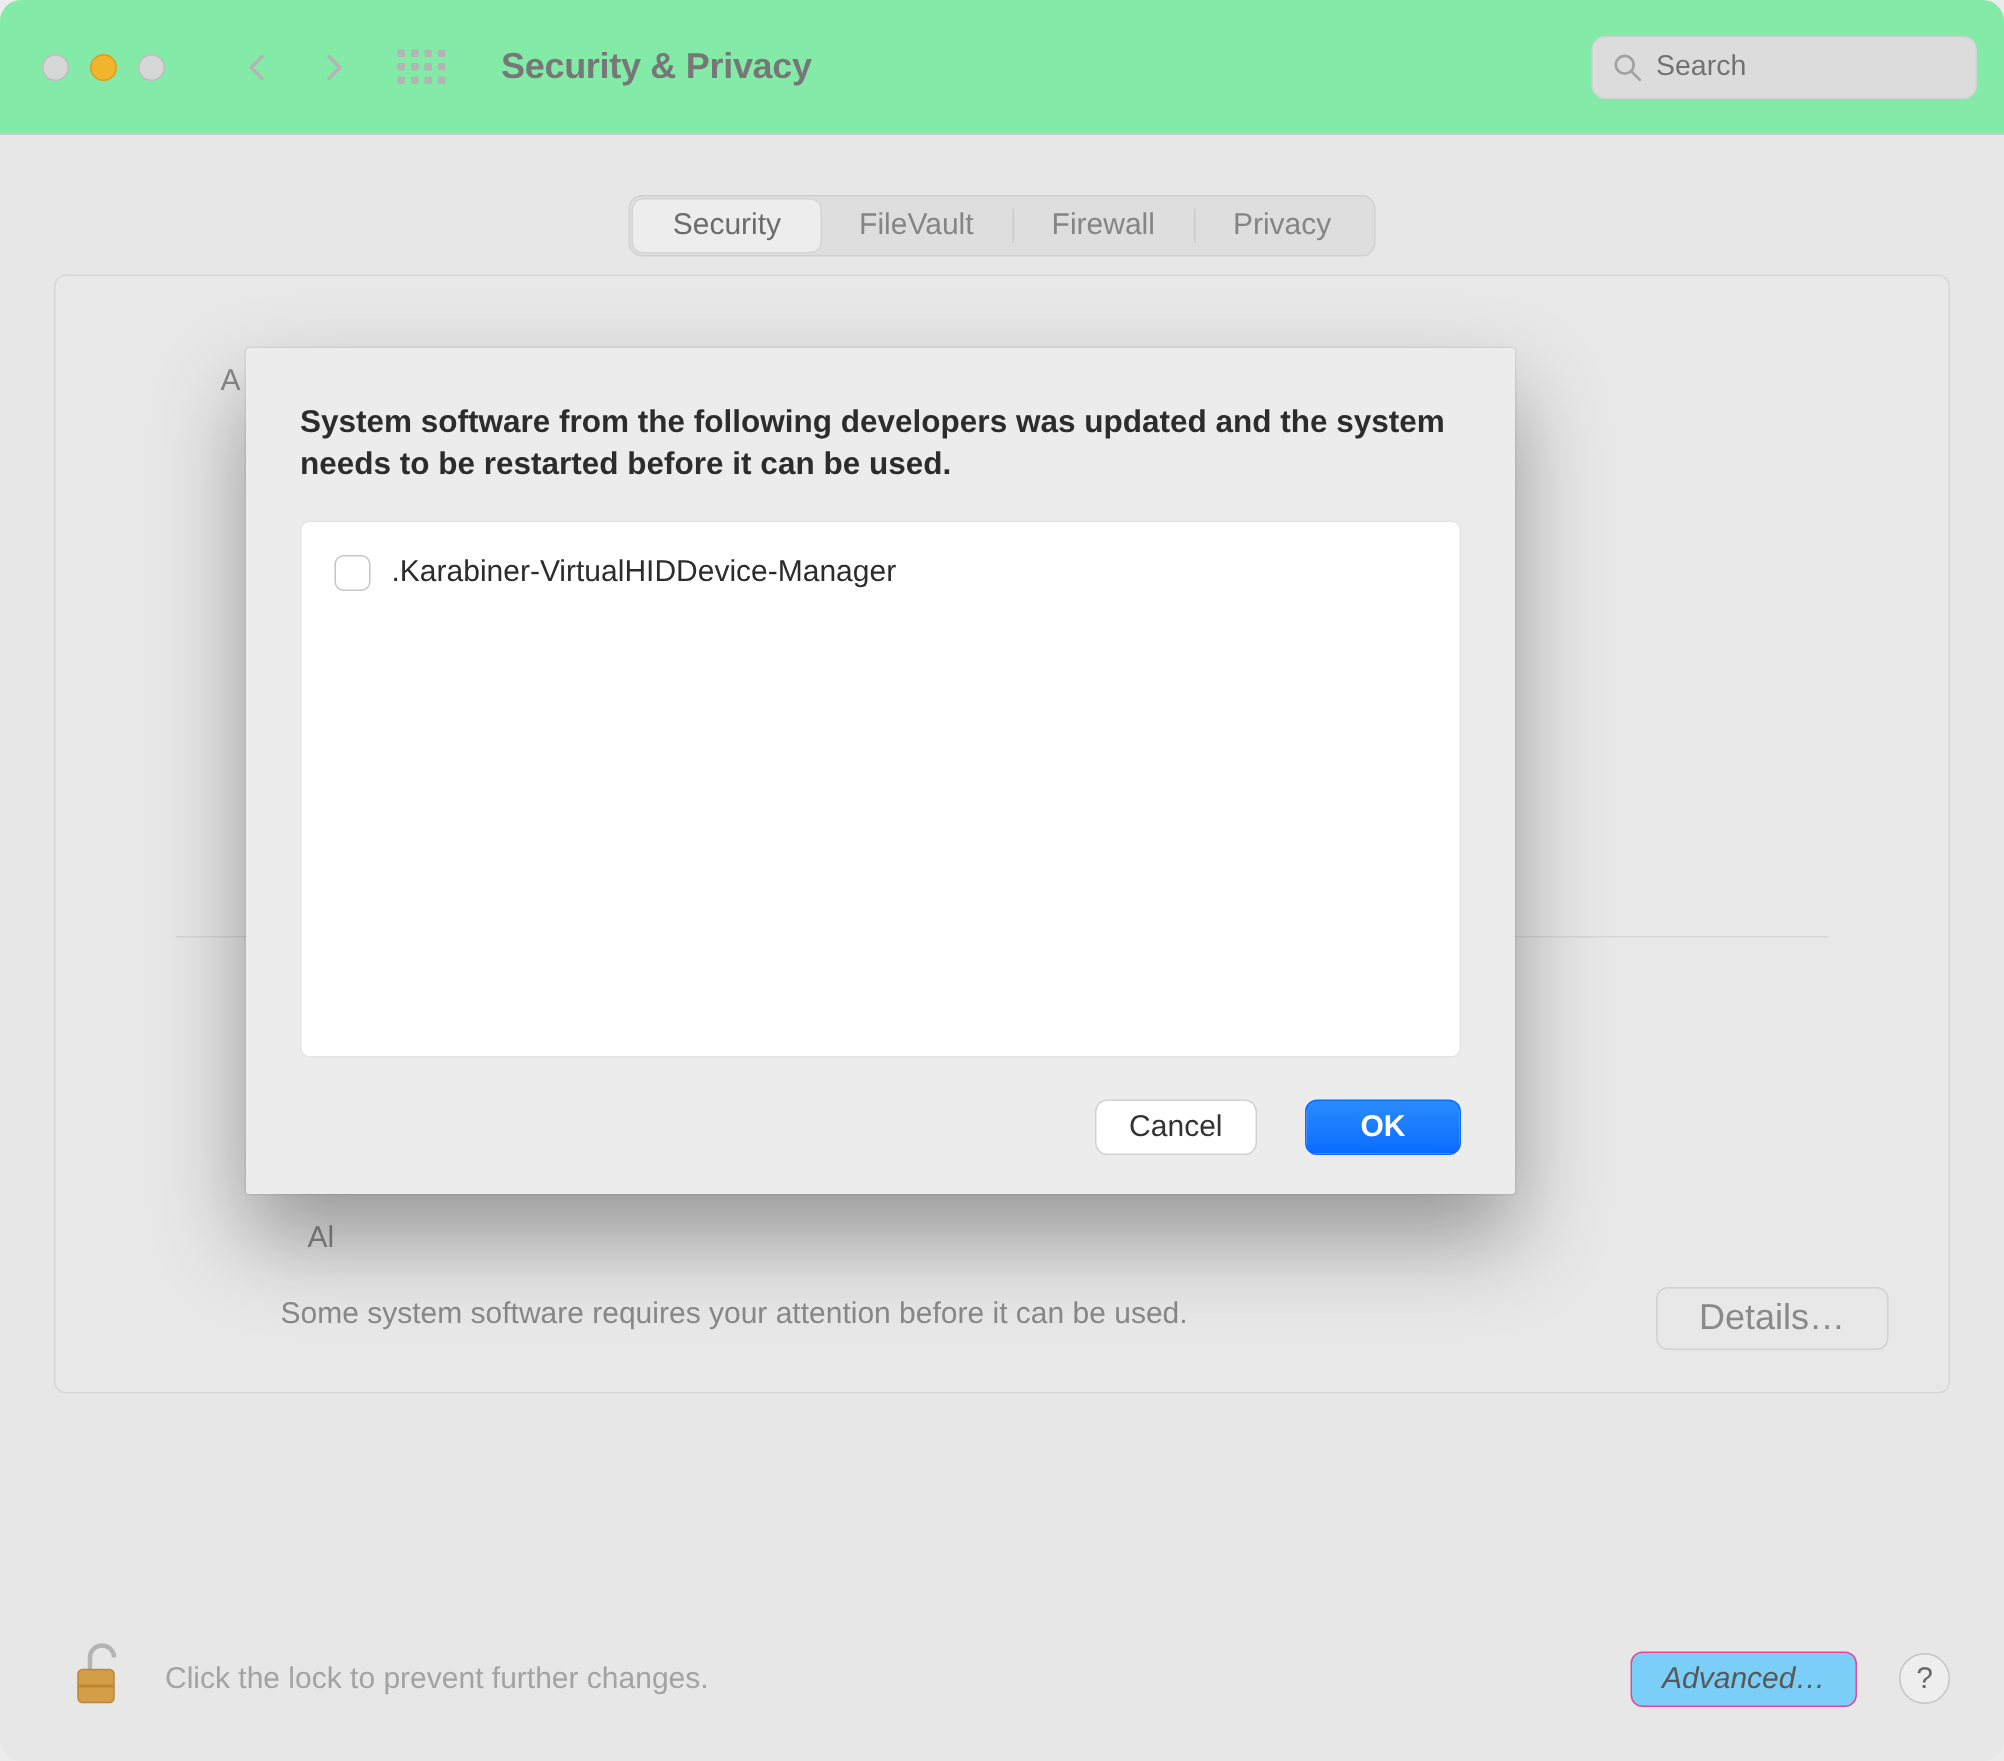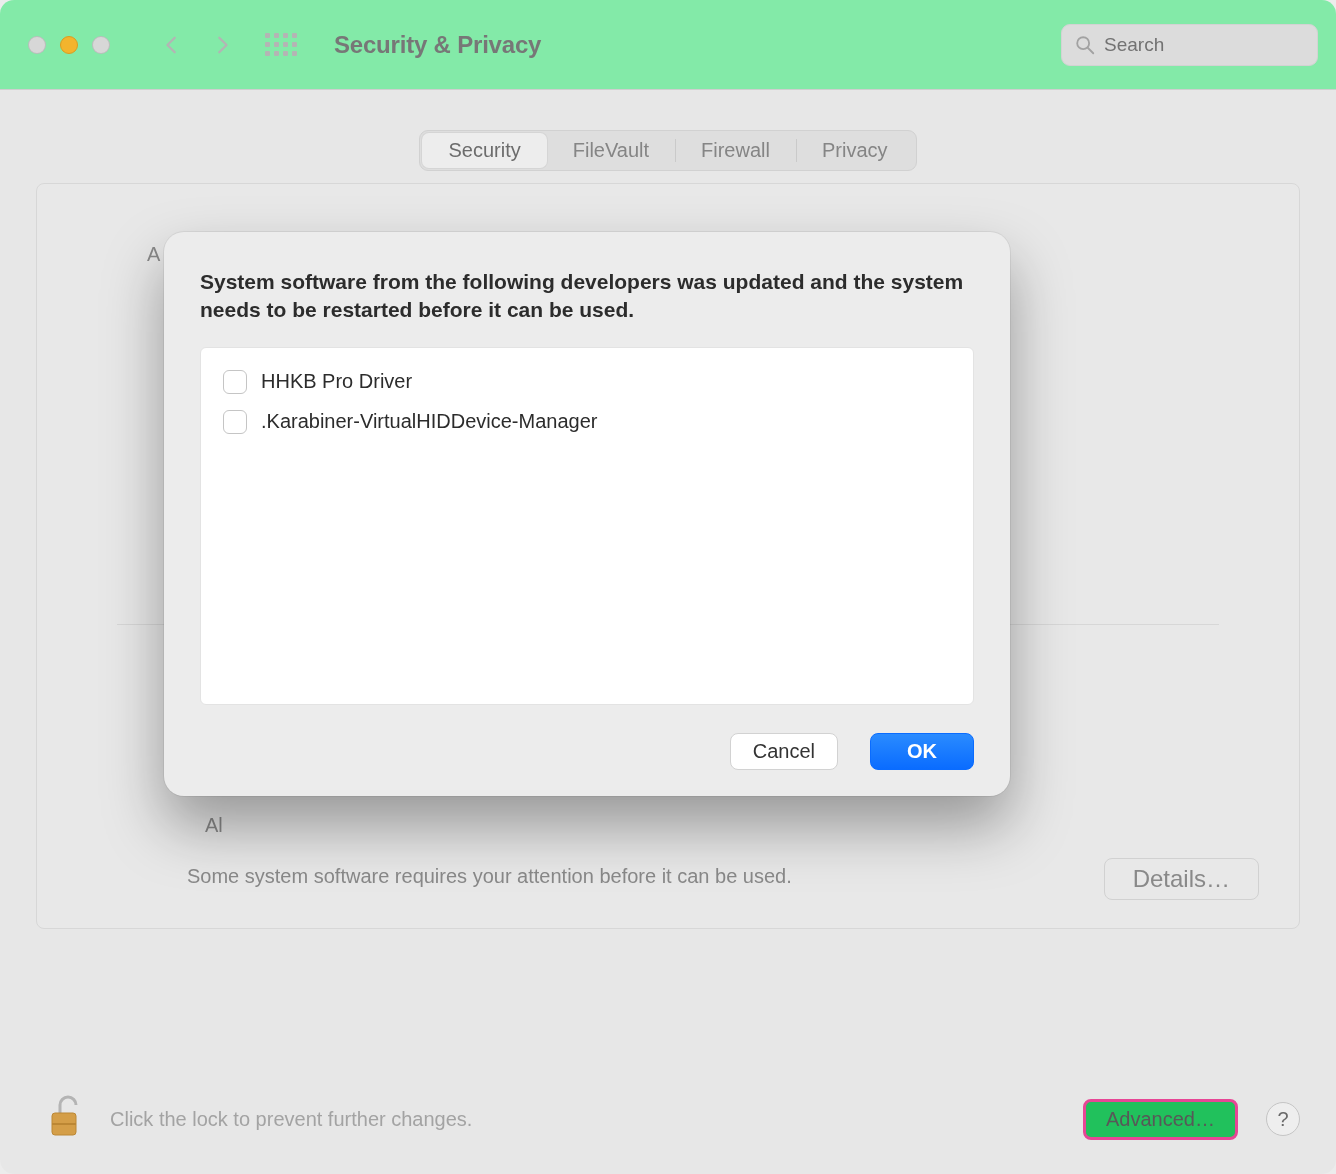--- a/index.html
+++ b/index.html
@@ -147,46 +147,46 @@
   
   .footer {
     position: absolute; left: 36px; right: 36px; bottom: 20px;
     height: 70px;
     display: flex; align-items: center; gap: 28px;
   }
   .lock { margin-left: 10px; }
   .footer-text { font-size: 20px; color: #a7a7a7; }
   .advanced-btn {
     margin-left: auto;
-    background: #22c55e;
-    border: 3px solid #ec4899;
+    background: #7dd3fc;
+    border: 1px solid #ec4899;
     border-radius: 8px;
     padding: 6px 20px;
-    font-size: 20px; color: #5a5a5a;
+    font-size: 20px; color: #5a5a5a; font-style: italic;
   }
   .help {
     width: 34px; height: 34px; border-radius: 50%;
     border: 1px solid #c9c9c9;
     background: #f3f3f3;
     color: #6c6c6c;
     display: flex; align-items: center; justify-content: center;
     font-size: 20px;
   }
 
   
   .scrim {
     position: absolute; inset: 0;
     background: rgba(0,0,0,0.02);
   }
   .dialog {
     position: absolute;
     left: 164px; top: 232px;
     width: 846px; height: 564px;
     background: #ececec;
-    border-radius: 20px;
+    border-radius: 2px;
     box-shadow: 0 30px 60px rgba(0,0,0,0.35), 0 0 0 1px rgba(0,0,0,0.06);
     padding: 36px 36px 26px 36px;
     display: flex; flex-direction: column;
   }
   .dialog-msg {
     font-size: 21px;
     color: #2c2c2c;
     font-weight: 600;
     line-height: 1.35;
     margin-bottom: 22px;
@@ -313,24 +313,20 @@
   <button class="advanced-btn">Advanced…</button>
   <div class="help">?</div>
 </div>
 
 <div class="scrim"></div>
 <div class="dialog">
   <div class="dialog-msg">System software from the following developers was updated and the system needs to be restarted before it can be used.</div>
   <div class="dialog-list">
     <div class="dl-row">
       <div class="chk"></div>
-      <span>HHKB Pro Driver</span>
-    </div>
-    <div class="dl-row">
-      <div class="chk"></div>
       <span>.Karabiner-VirtualHIDDevice-Manager</span>
     </div>
   </div>
   <div class="dialog-buttons">
     <button class="btn">Cancel</button>
     <button class="btn primary">OK</button>
   </div>
 </div>
 
 </body></html>

